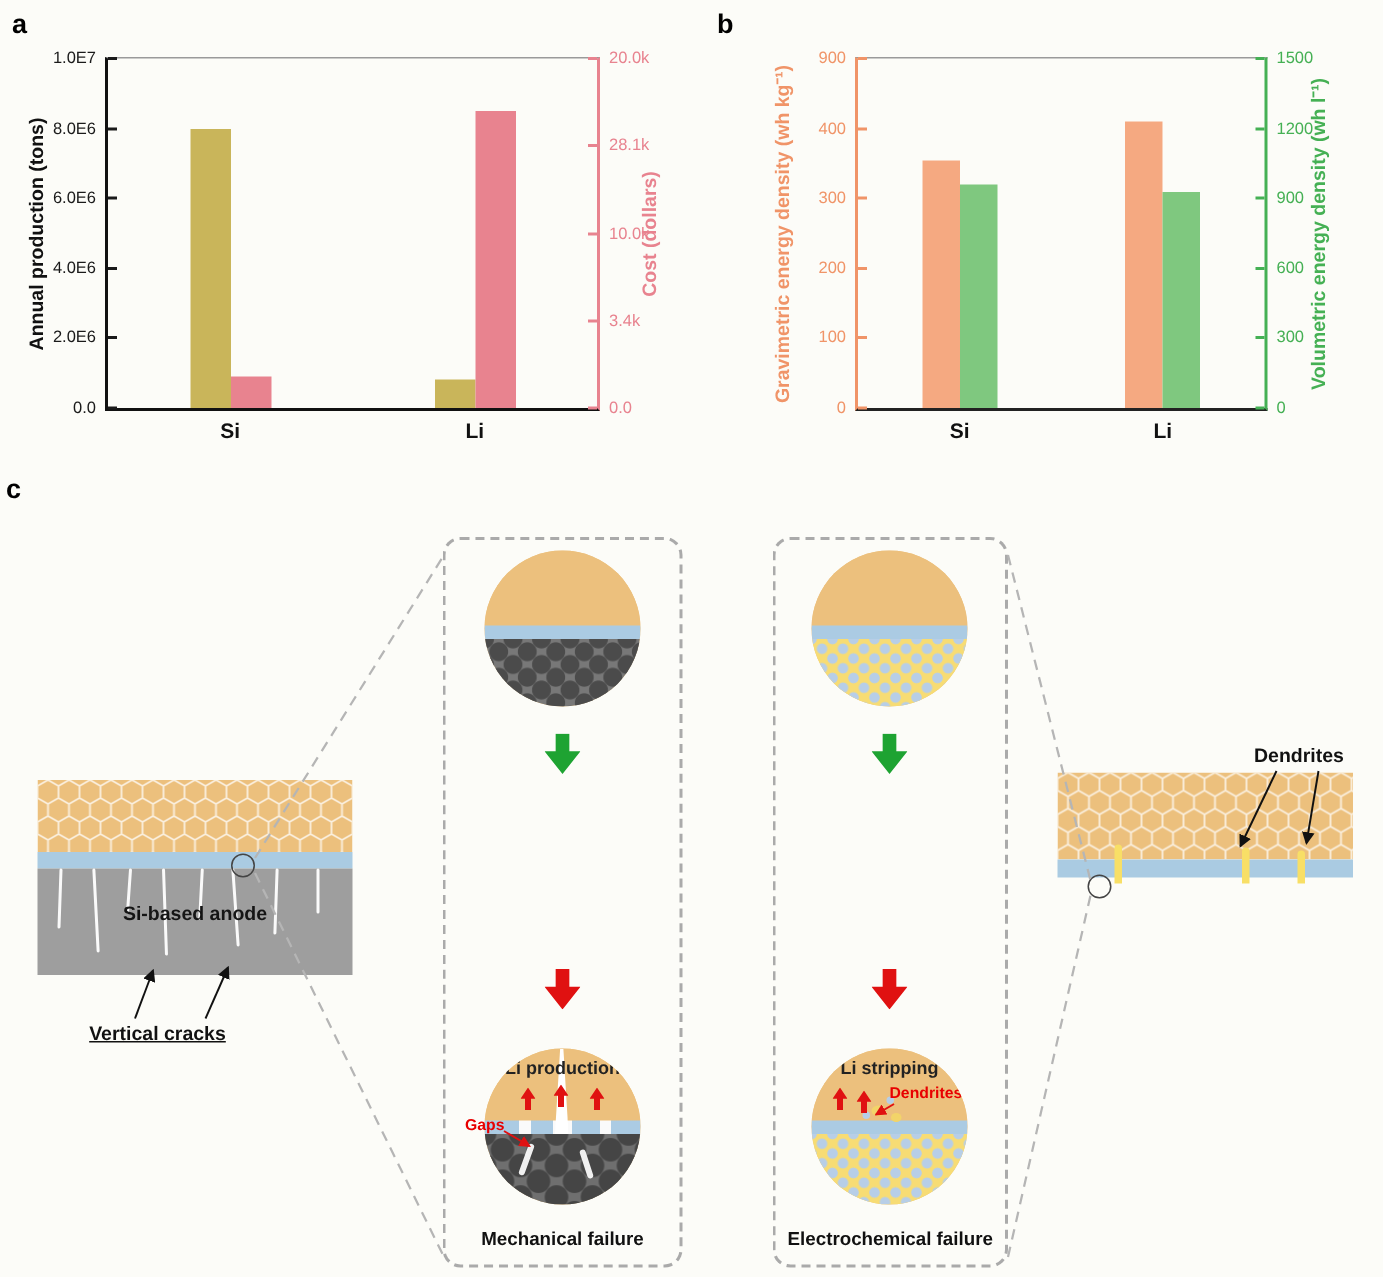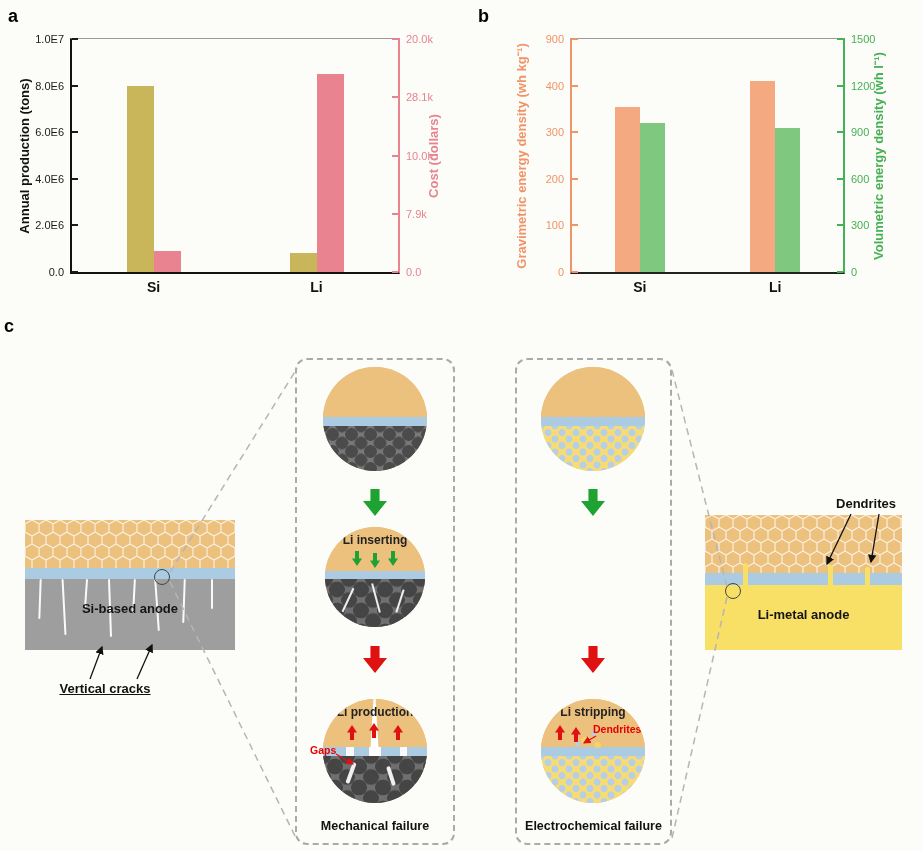--- a/index.html
+++ b/index.html
@@ -118,21 +118,21 @@
       <div class="tick-label tick-left" style="bottom: 40%; color: rgb(26, 26, 26);">4.0E6</div>
       <div class="tick-mark mark-left" style="bottom: 40%; background: rgb(26, 26, 26);"></div>
       <div class="tick-label tick-left" style="bottom: 60%; color: rgb(26, 26, 26);">6.0E6</div>
       <div class="tick-mark mark-left" style="bottom: 60%; background: rgb(26, 26, 26);"></div>
       <div class="tick-label tick-left" style="bottom: 80%; color: rgb(26, 26, 26);">8.0E6</div>
       <div class="tick-mark mark-left" style="bottom: 80%; background: rgb(26, 26, 26);"></div>
       <div class="tick-label tick-left" style="bottom: 100%; color: rgb(26, 26, 26);">1.0E7</div>
       <div class="tick-mark mark-left" style="bottom: 100%; background: rgb(26, 26, 26);"></div>
       <div class="tick-label tick-right" style="bottom: 0%; color: rgb(232, 131, 143);">0.0</div>
       <div class="tick-mark mark-right" style="bottom: 0%; background: rgb(232, 131, 143);"></div>
-      <div class="tick-label tick-right" style="bottom: 25%; color: rgb(232, 131, 143);">7.9k</div>
+      <div class="tick-label tick-right" style="bottom: 25%; color: rgb(232, 131, 143);">3.4k</div>
       <div class="tick-mark mark-right" style="bottom: 25%; background: rgb(232, 131, 143);"></div>
       <div class="tick-label tick-right" style="bottom: 50%; color: rgb(232, 131, 143);">10.0k</div>
       <div class="tick-mark mark-right" style="bottom: 50%; background: rgb(232, 131, 143);"></div>
       <div class="tick-label tick-right" style="bottom: 75%; color: rgb(232, 131, 143);">28.1k</div>
       <div class="tick-mark mark-right" style="bottom: 75%; background: rgb(232, 131, 143);"></div>
       <div class="tick-label tick-right" style="bottom: 100%; color: rgb(232, 131, 143);">20.0k</div>
       <div class="tick-mark mark-right" style="bottom: 100%; background: rgb(232, 131, 143);"></div>
       <div class="bar-group" style="left: 25%;">
         <div class="bar" style="height: 80%; background: rgb(201, 181, 90);"></div>
         <div class="bar" style="height: 9%; background: rgb(232, 131, 143);"></div>
@@ -211,33 +211,20 @@
   <div class="dashed-box" style="left:295px; top:358px; width:160px; height:487px;"></div>
 
   <div class="fcircle" style="left:323px; top:367px; width:104px; height:104px;">
     <div class="fc-tan" style="height:50px;"></div>
     <div class="fc-band" style="top:50px; height:9px;"></div>
     <div class="fc-bottom si-dots" style="top:59px;"></div>
   </div>
 
   <div class="block-ar g" style="left:363px; top:489px;"></div>
 
-  <div class="fcircle" style="left:325px; top:527px; width:100px; height:100px;">
-    <div class="fc-tan" style="height:44px;"></div>
-    <div class="fc-band" style="top:44px; height:8px;"></div>
-    <div class="fc-bottom si-dots-big" style="top:52px;">
-      <div class="ccrack" style="left:22px; top:8px; height:26px; transform:rotate(25deg);"></div>
-      <div class="ccrack" style="left:50px; top:4px; height:30px; transform:rotate(-15deg);"></div>
-      <div class="ccrack" style="left:74px; top:10px; height:24px; transform:rotate(18deg);"></div>
-    </div>
-    <div class="step-label">Li inserting</div>
-    <div class="mini-ar g" style="left:27px; top:24px;"></div>
-    <div class="mini-ar g" style="left:45px; top:26px;"></div>
-    <div class="mini-ar g" style="left:63px; top:24px;"></div>
-  </div>
 
   <div class="block-ar r" style="left:363px; top:646px;"></div>
 
   <div class="fcircle" style="left:323px; top:699px; width:104px; height:104px;">
     <div class="fc-tan" style="height:48px;"></div>
     <div class="bigcrack" style="left:47px; top:0; width:9px; height:57px;"></div>
     <div class="fc-band broken" style="top:48px; height:9px;"></div>
     <div class="fc-bottom si-dots-big" style="top:57px;">
       <div class="gap-streak" style="left:26px; top:6px; height:22px; transform:rotate(20deg);"></div>
       <div class="gap-streak" style="left:66px; top:10px; height:20px; transform:rotate(-18deg);"></div>
@@ -277,23 +264,20 @@
     <div class="red-note" style="left:52px; top:24px;">Dendrites</div>
   </div>
   <div class="box-caption" style="left:515px; top:819px; width:157px;">Electrochemical failure</div>
 
   <div class="illo" style="left:705px; top:515px; width:197px; height:135px;">
     <svg class="hexband" width="197" height="58">
       <rect width="197" height="58" fill="#ecc07d"></rect>
       <rect width="197" height="58" fill="url(#hexPat)"></rect>
     </svg>
     <div class="blueband" style="top:58px; height:12px;"></div>
-    <div class="yellowband" style="top:70px; height:65px;">
-      <div class="illo-label">Li-metal anode</div>
-    </div>
     <div class="spike" style="left:38px; top:48px; height:26px;"></div>
     <div class="spike" style="left:123px; top:50px; height:24px;"></div>
     <div class="spike" style="left:160px; top:52px; height:22px;"></div>
   </div>
   <div class="marker-circle" style="left:725px; top:583px;"></div>
   <div class="ann-label" style="left:826px; top:496px; width:80px;">Dendrites</div>
 
   <svg class="overlay" width="922" height="851" viewBox="0 0 922 851">
     <line class="conn" x1="170" y1="572" x2="296" y2="370"></line>
     <line class="conn" x1="170" y1="582" x2="296" y2="838"></line>

